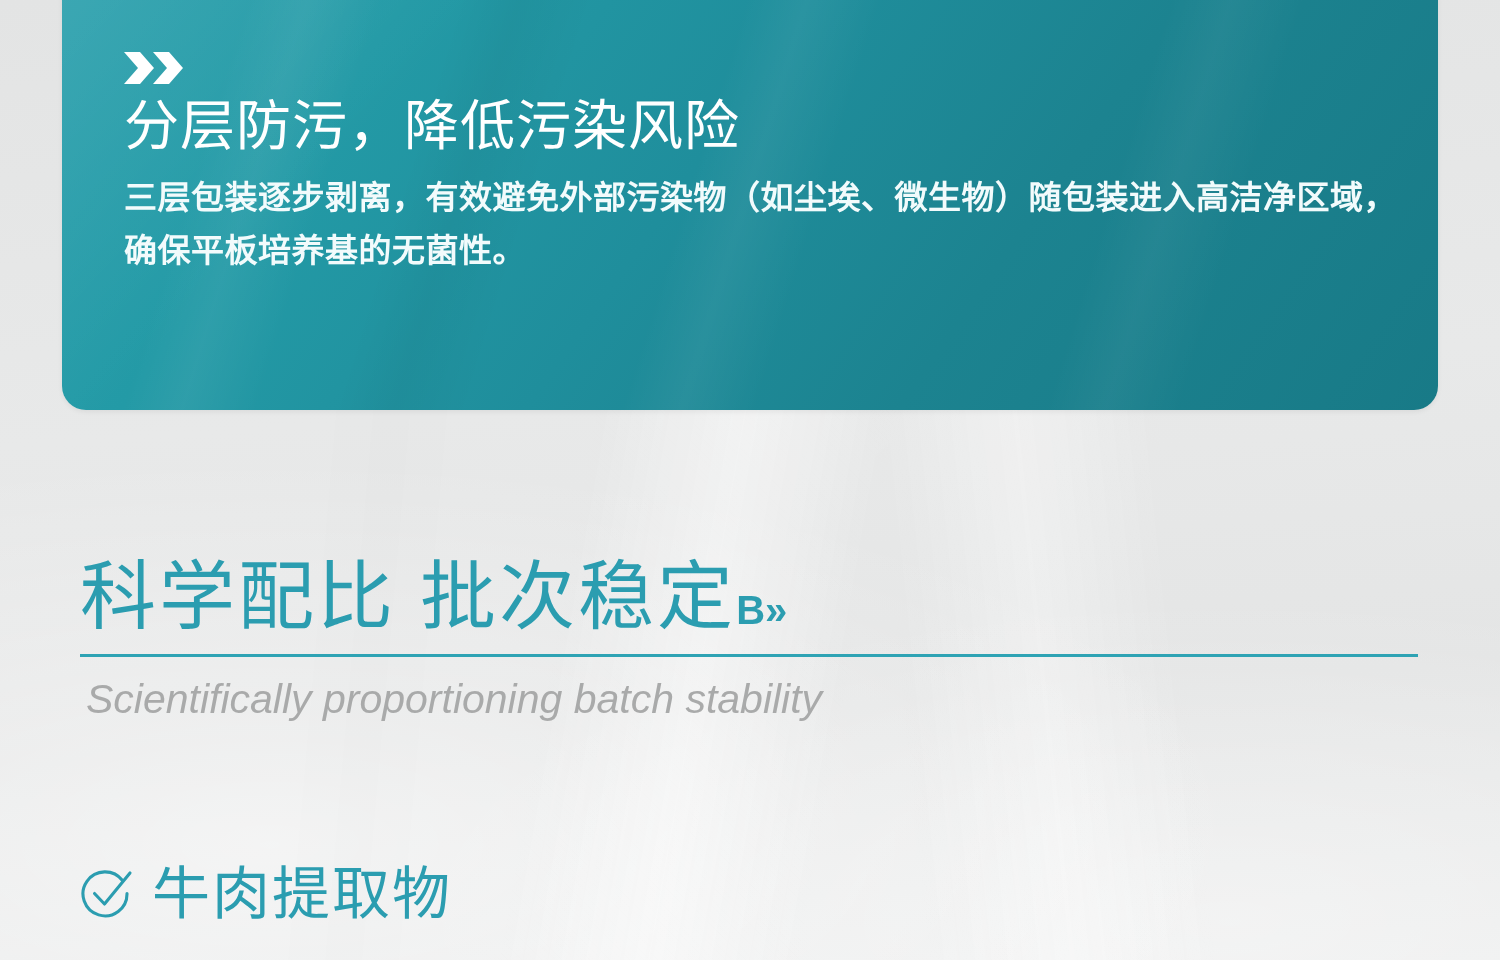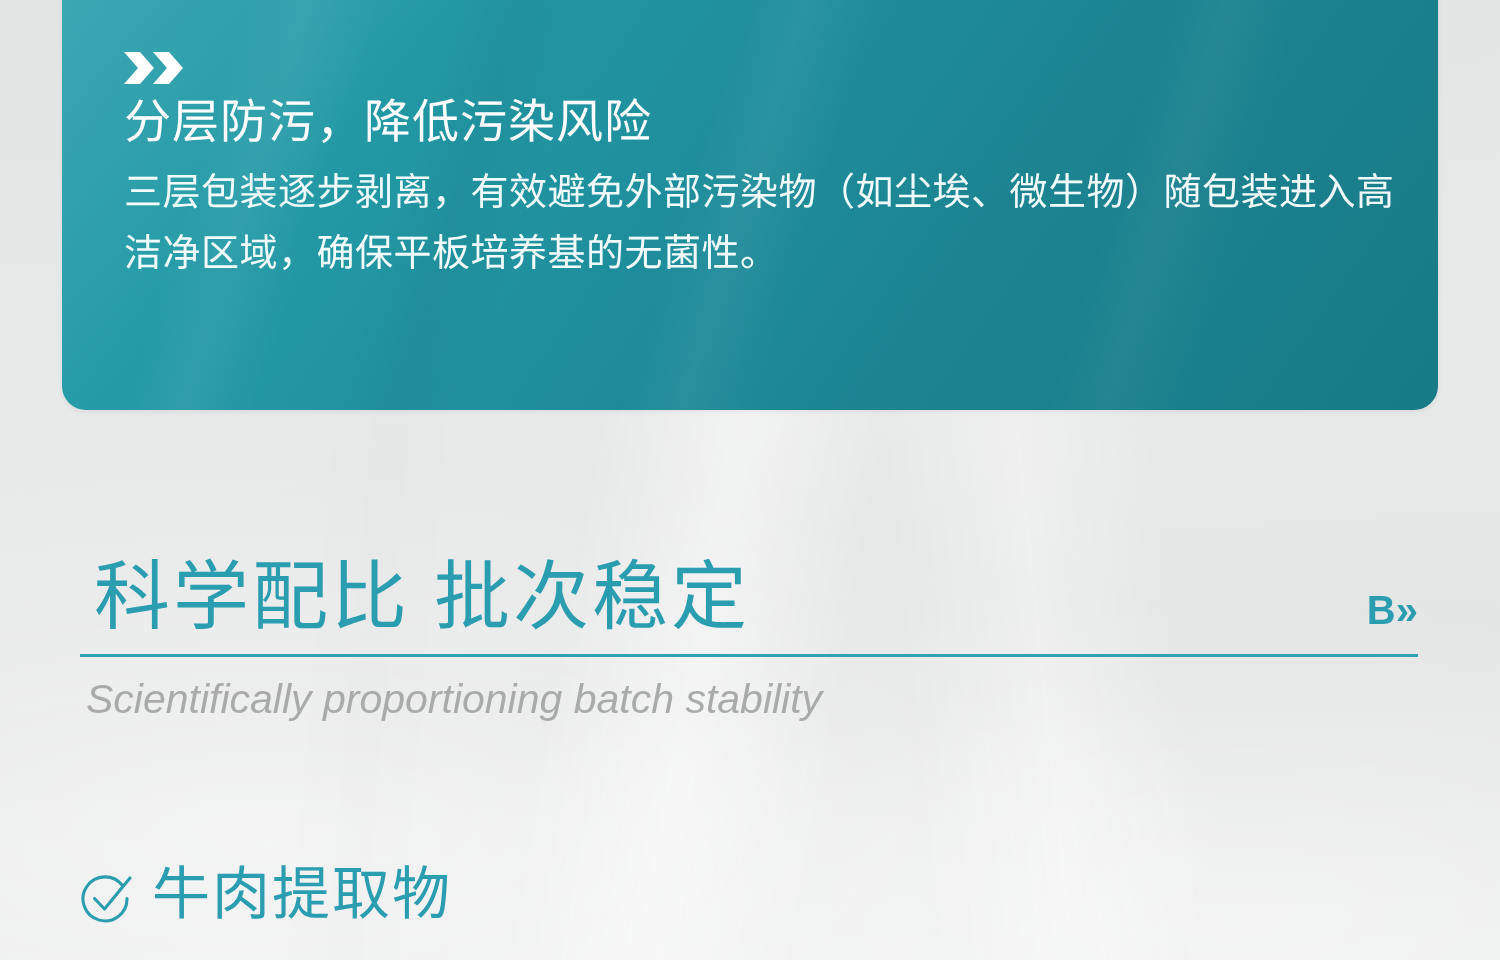--- a/index.html
+++ b/index.html
@@ -73,50 +73,48 @@
 
   .chevron-icon {
     display: block;
     width: 62px;
     height: 32px;
     margin-bottom: 12px;
   }
 
   .card-heading {
     margin: 0;
-    font-size: 47px;
+    font-size: 55px;
     line-height: 1.1;
     font-weight: 400;
     color: #ffffff;
     letter-spacing: 1px;
   }
 
   .card-body {
     margin: 14px 0 0 0;
-    font-size: 38px;
+    font-size: 33px;
     line-height: 1.62;
-    font-weight: 400;
+    font-weight: 700;
     color: #f2fbfc;
     letter-spacing: .5px;
     max-width: 1290px;
   }
 
   
   .section {
     position: absolute;
     left: 80px;
     top: 556px;
     width: 1338px;
   }
 
   .section-title-row {
     display: flex;
     align-items: flex-end;
-    justify-content: space-between;
-    margin-left: 14px;
   }
 
   .section-title {
     margin: 0;
     font-size: 76px;
     line-height: 1.08;
     font-weight: 400;
     color: #2b9db0;
     letter-spacing: 3px;
     white-space: nowrap;
@@ -152,21 +150,21 @@
   
   .ingredients {
     position: absolute;
     left: 80px;
     top: 862px;
     width: 1340px;
     display: flex;
   }
   .ingredient-item {
     display: flex;
-    align-items: flex-end;
+    align-items: center;
     gap: 18px;
   }
   .ingredient-item:first-child { width: 775px; }
 
   .check-icon {
     width: 54px;
     height: 54px;
     flex: none;
     display: block;
   }

